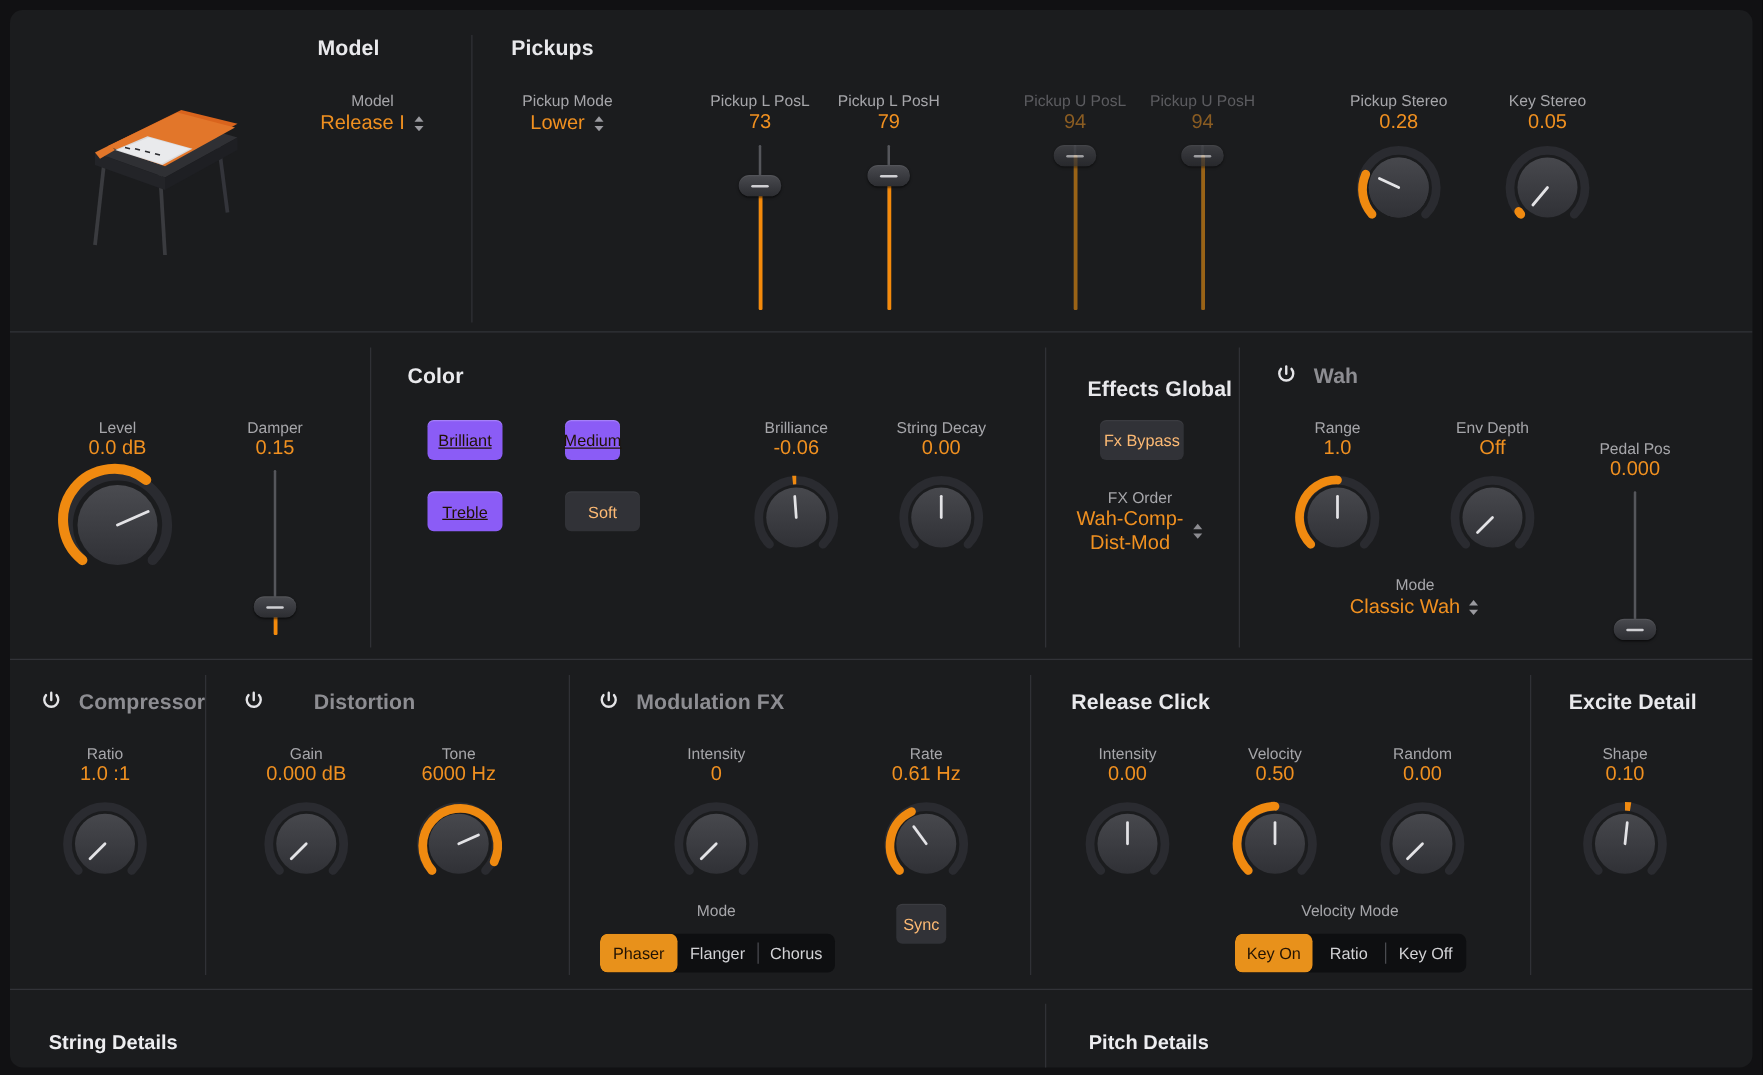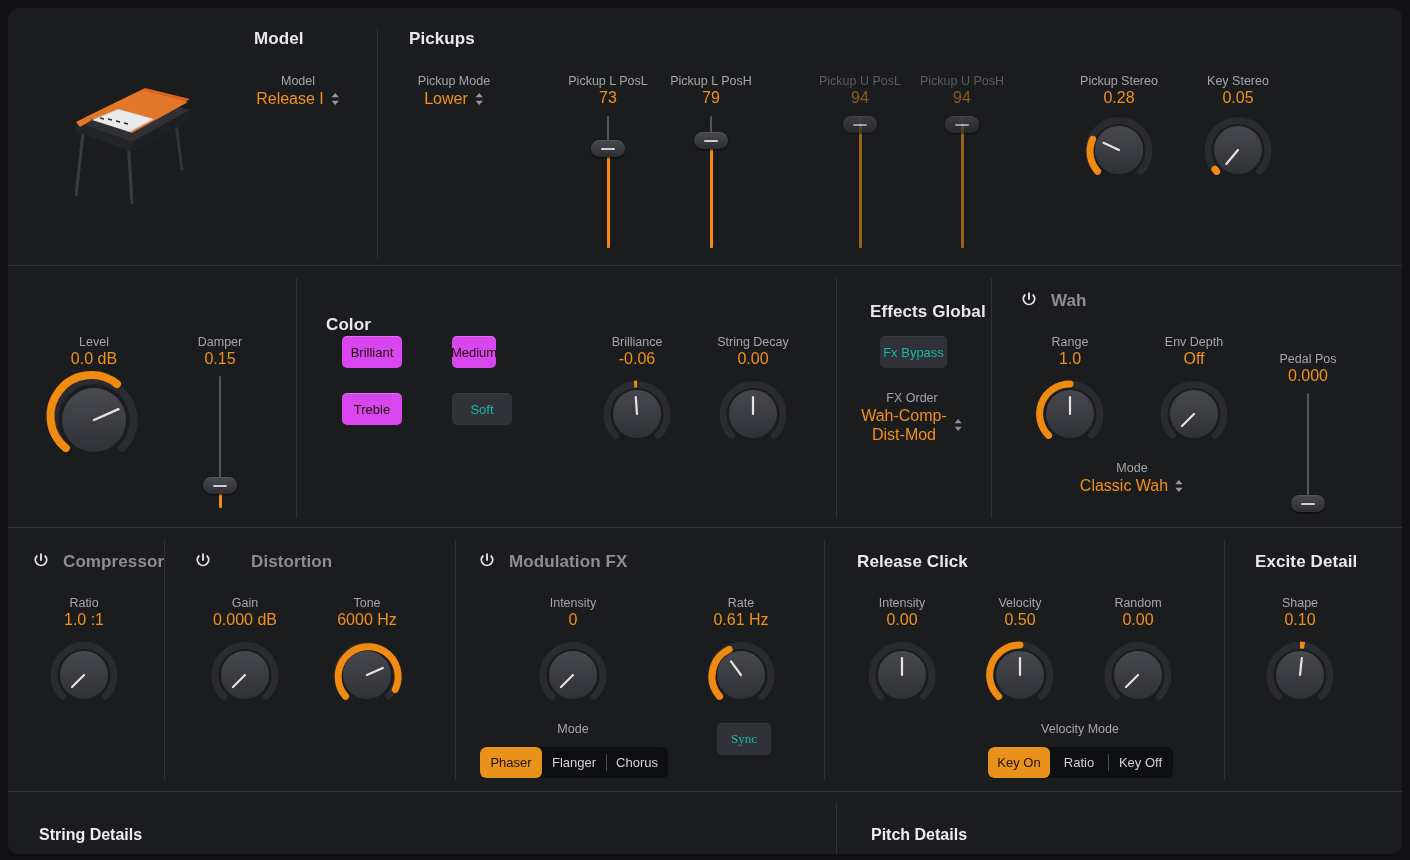--- a/index.html
+++ b/index.html
@@ -89,30 +89,31 @@
     width: 14px; height: 2px; background: #cfcfd3; border-radius: 1px;
   }
   .slider .handle.dim { opacity: .72; }
 
   
   .btn {
     position: absolute;
     display: flex; align-items: center; justify-content: center;
     border-radius: 5px;
     font-size: 13px;
-    color: #14b8a6;
+    color: #fdba74;
     background: #313237;
     box-shadow: inset 0 1px 0 rgba(255,255,255,.05);
     white-space: nowrap;
     cursor: default;
   }
   .btn.on {
-    background: #d946ef;
+    background: #8b5cf6;
     color: #201203;
     box-shadow: inset 0 1px 0 rgba(255,255,255,.22);
+    text-decoration: underline;
   }
 
   
   .seg {
     position: absolute;
     display: flex; align-items: stretch;
     background: #0e0f11;
     border-radius: 6px;
     overflow: hidden;
   }
@@ -307,21 +308,21 @@
     </div>
 
     <div class="plabel" style="left:212px; top:327px;">Damper</div>
     <div class="pvalue" style="left:212px; top:342px;">0.15</div>
     <div class="slider" style="left:197px; top:368px; width:30px; height:132px;">
       <div class="track" style="height:132px;"></div>
       <div class="fill" style="top:112px; height:20px;"></div>
       <div class="handle" style="top:101px;"></div>
     </div>
 
-    <div class="sect-title" style="left:318px; top:283px;margin-top:24px;">Color</div>
+    <div class="sect-title" style="left:318px; top:283px;">Color</div>
 
     <div class="btn on" style="left:334px; top:328px; width:60px; height:32px;">
       <span>Brilliant</span>
     </div>
     <div class="btn on" style="left:444px; top:328px; width:44px; height:32px;">
       <span>Medium</span>
     </div>
     <div class="btn on" style="left:334px; top:385px; width:60px; height:32px;">
       <span>Treble</span>
     </div>
@@ -553,21 +554,21 @@
         <span>Phaser</span>
       </div>
       <div style="width:64px;">
         <span>Flanger</span>
       </div>
       <div class="sepleft" style="width:62px;">
         <span>Chorus</span>
       </div>
     </div>
 
-    <div class="btn" style="left:709px; top:715px; width:54px; height:32px;font-family:Liberation Serif, serif;">
+    <div class="btn" style="left:709px; top:715px; width:40px; height:32px;">
       <span>Sync</span>
     </div>
 
     <div class="sect-title" style="left:849px; top:544px;">Release Click</div>
 
     <div class="plabel" style="left:894px; top:588px;">Intensity</div>
     <div class="pvalue" style="left:894px; top:603px;">0.00</div>
     <div class="knob" style="left:856px; top:629px;">
       <svg width="76" height="76" viewBox="0 0 76 76">
         <path d="M 16.6 59.4 A 30 30 0 1 1 59.4 59.4" stroke="#2a2b30" stroke-width="7" fill="none" stroke-linecap="round"></path>

